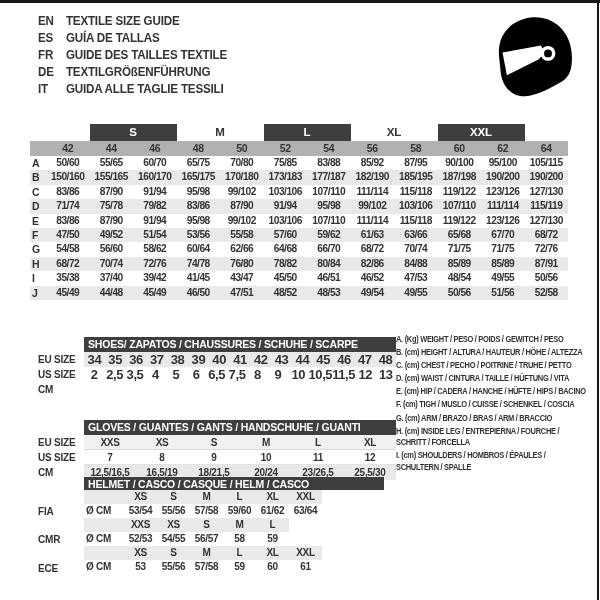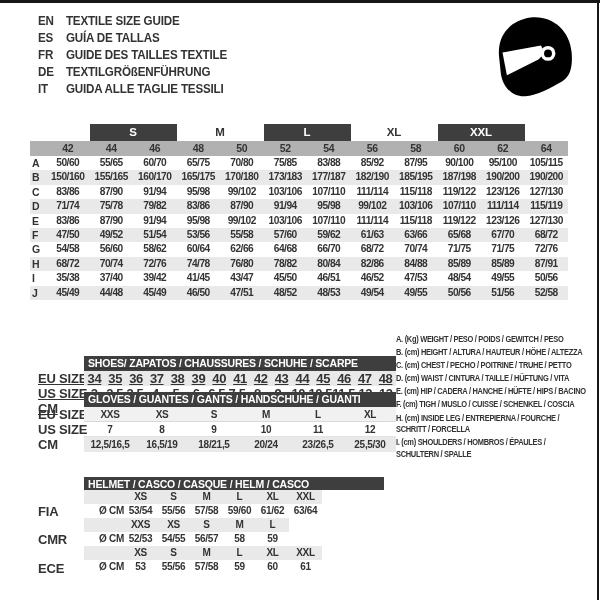--- a/index.html
+++ b/index.html
@@ -31,41 +31,41 @@
   .group-cell.boxed{background:var(--dark);color:#fff;}
   .mt-size-row{height:15px;background:var(--band);}
   .size-cell{text-align:center;font-size:10.5px;line-height:15px;letter-spacing:-0.3px;}
   .data-row{height:14.4px;}
   .data-row.alt{background:var(--alt);}
   .letter-cell{font-size:10.5px;line-height:14.4px;padding-left:2px;}
   .val-cell{text-align:center;font-size:10.2px;line-height:14.4px;letter-spacing:-0.5px;white-space:nowrap;}
 
   
   .sub{position:absolute;left:30px;display:grid;font-weight:bold;}
-  .sub.shoes{top:356px;grid-template-columns:54px 312px;grid-auto-rows:15px;text-decoration:underline;}
-  .sub.gloves{top:392px;grid-template-columns:54px 312px;grid-auto-rows:15px;}
+  .sub.shoes{top:337px;grid-template-columns:54px 312px;grid-auto-rows:15px;}
+  .sub.gloves{top:420px;grid-template-columns:54px 312px;grid-auto-rows:15px;}
   .sub.helm{top:477px;grid-template-columns:54px 300px;grid-template-rows:13px 14px 14px 14px 14px 14px 16px;}
   .bar{background:var(--dark);color:#fff;font-size:10.5px;line-height:14px;padding-left:4px;
        letter-spacing:-0.2px;white-space:nowrap;}
-  .rlabel{font-size:13px;letter-spacing:-0.2px;padding-left:8px;align-self:center;white-space:nowrap;}
+  .rlabel{font-size:10px;letter-spacing:-0.2px;padding-left:8px;align-self:center;white-space:nowrap;}
   .srow{display:grid;}
   .srow.cols15{grid-template-columns:repeat(15,1fr);}
   .srow.cols6{grid-template-columns:repeat(6,1fr);}
   .srow.gray{background:var(--alt);}
   .srow.tint{background:#f1f1f1;border-bottom:1px solid #d9d9d9;}
   .srow.hairline{border-bottom:1px solid #e2e2e2;}
   .scell{text-align:center;font-size:13px;line-height:15px;letter-spacing:-0.4px;white-space:nowrap;}
   .gcell{text-align:center;font-size:10px;line-height:15px;letter-spacing:-0.3px;white-space:nowrap;}
 
   
   .hrow{display:grid;grid-template-columns:40px repeat(6,33px);width:238px;}
   .hrow.short{grid-template-columns:40px repeat(5,33px);width:205px;}
   .hrow.band{background:var(--alt);}
   .hcell{text-align:center;font-size:10px;line-height:14px;letter-spacing:-0.3px;white-space:nowrap;}
-  .hcell.unit{text-align:right;padding-left:2px;}
+  .hcell.unit{text-align:left;padding-left:2px;}
 
   
   .legend{position:absolute;left:396px;top:334px;width:200px;}
   .legend-item{margin-bottom:1.5px;}
   .legend-line{white-space:nowrap;font-size:8.5px;font-weight:bold;letter-spacing:-0.35px;
                line-height:11.6px;transform:scaleX(0.88);transform-origin:0 0;}
 </style>
 </head>
 <body>
 
@@ -433,20 +433,23 @@
       <div class="legend-item">
         <div class="legend-line">D. (cm) WAIST / CINTURA / TAILLE / HÜFTUNG / VITA</div>
       </div>
       <div class="legend-item">
         <div class="legend-line">E. (cm) HIP / CADERA / HANCHE / HÜFTE / HIPS / BACINO</div>
       </div>
       <div class="legend-item">
         <div class="legend-line">F. (cm) TIGH / MUSLO / CUISSE / SCHENKEL / COSCIA</div>
       </div>
       <div class="legend-item">
+        <div class="legend-line">G. (cm) ARM / BRAZO / BRAS / ARM / BRACCIO</div>
+      </div>
+      <div class="legend-item">
         <div class="legend-line">H. (cm) INSIDE LEG / ENTREPIERNA / FOURCHE /</div>
         <div class="legend-line">SCHRITT / FORCELLA</div>
       </div>
       <div class="legend-item">
         <div class="legend-line">I. (cm) SHOULDERS / HOMBROS / ÉPAULES /</div>
         <div class="legend-line">SCHULTERN / SPALLE</div>
       </div>
     </div>
 </div>
 

